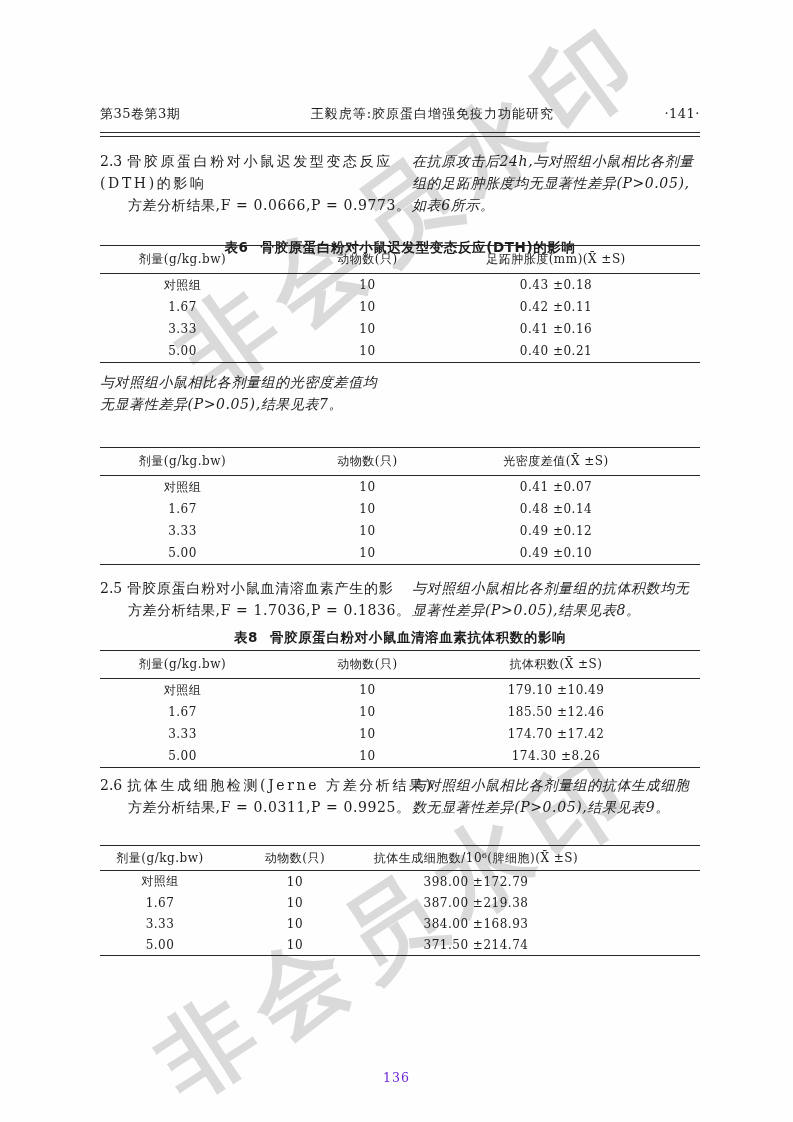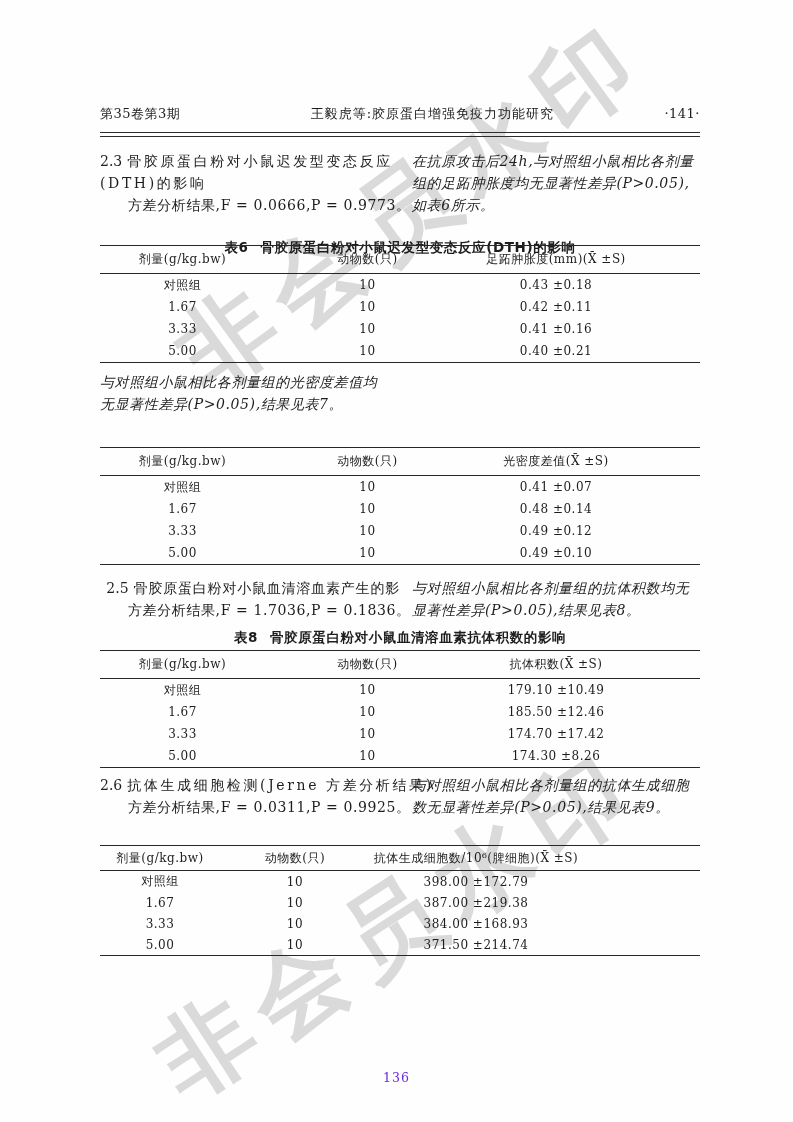--- a/index.html
+++ b/index.html
@@ -24,21 +24,21 @@
     align-items:baseline;font-size:13px;letter-spacing:0.5px;}
   .jheader .mid{letter-spacing:1px;margin-left:20px;}
   .double-rule{left:100px;top:132px;width:600px;height:3px;
     border-top:1.6px solid #2c2c2c;border-bottom:1.2px solid #2c2c2c;}
   
   .twocol{left:100px;width:600px;display:flex;}
   .col-l{width:300px;flex:0 0 300px;}
   .col-r{width:300px;flex:0 0 300px;font-style:italic;}
   .ln{font-size:14px;line-height:22px;white-space:nowrap;}
   .sec-head{letter-spacing:2.6px;}
-  .sec-head.tight{letter-spacing:0.8px;text-align:right;}
+  .sec-head.tight{letter-spacing:0.8px;}
   .sec-num{letter-spacing:0;margin-right:5px;}
   .indent{padding-left:28px;letter-spacing:0.6px;}
   .rtxt{letter-spacing:0.6px;}
   
   .tbl-caption{left:100px;width:600px;text-align:center;
     font-family:"DejaVu Sans","Liberation Sans",sans-serif;font-weight:700;
     font-size:13.5px;letter-spacing:0.6px;}
   .cap-no{margin-right:12px;}
   
   table.tbl{left:100px;width:600px;border-collapse:collapse;table-layout:fixed;

